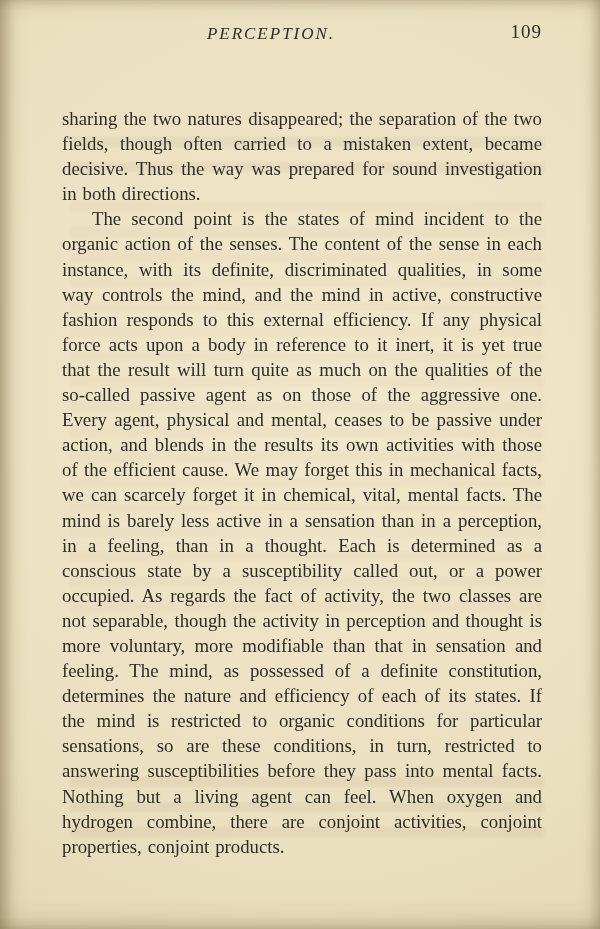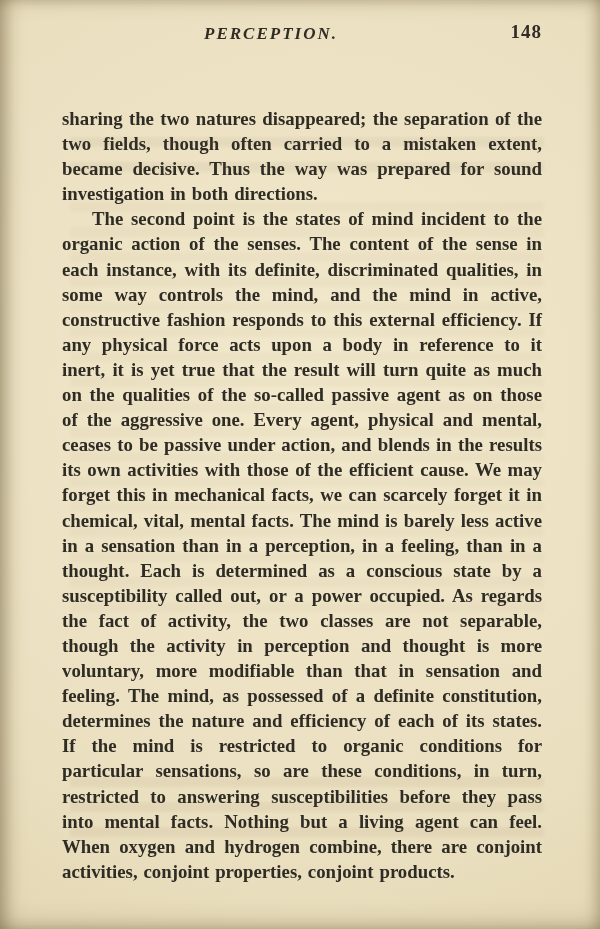--- a/index.html
+++ b/index.html
@@ -19,21 +19,20 @@
       radial-gradient(ellipse 140% 90% at 52% 42%,
         rgba(243, 233, 205, 0.9) 0%,
         rgba(234, 223, 191, 0.95) 55%,
         rgba(219, 205, 166, 1) 100%),
       #e9dec0;
     box-shadow:
       inset 14px 0 20px -10px rgba(95, 80, 45, 0.55),
       inset -10px 0 16px -8px rgba(95, 80, 45, 0.40),
       inset 0 10px 22px -14px rgba(95, 80, 45, 0.35),
       inset 0 -16px 26px -16px rgba(95, 80, 45, 0.35);
-    font-weight: bold;
   }
   
   .ghost {
     position: absolute;
     left: 70px;
     right: 56px;
     pointer-events: none;
     opacity: 0.06;
     filter: blur(1.5px);
     background: repeating-linear-gradient(
@@ -94,21 +93,21 @@
 <body>
 
 <div class="page">
 
   <div class="ghost g1"></div>
   <div class="ghost g2"></div>
   <div class="ghost g3"></div>
 
   <div class="page-header">
     <div class="running-head">PERCEPTION.</div>
-    <div class="page-number">148</div>
+    <div class="page-number">109</div>
   </div>
 
   <div class="page-body">
     <p class="continuation">sharing the two natures disappeared; the separation of the two fields, though often carried to a mistaken extent, became decisive.  Thus the way was prepared for sound investigation in both directions.</p>
     <p>The second point is the states of mind incident to the organic action of the senses.  The content of the sense in each instance, with its definite, discriminated qualities, in some way controls the mind, and the mind in active, constructive fashion responds to this external efficiency.  If any physical force acts upon a body in reference to it inert, it is yet true that the result will turn quite as much on the qualities of the so-called passive agent as on those of the aggressive one.  Every agent, physical and mental, ceases to be passive under action, and blends in the results its own activities with those of the efficient cause.  We may forget this in mechanical facts, we can scarcely forget it in chemical, vital, mental facts.  The mind is barely less active in a sensation than in a perception, in a feeling, than in a thought.  Each is determined as a conscious state by a susceptibility called out, or a power occupied.  As regards the fact of activity, the two classes are not separable, though the activity in perception and thought is more voluntary, more modifiable than that in sensation and feeling.  The mind, as possessed of a definite constitution, determines the nature and efficiency of each of its states.  If the mind is restricted to organic conditions for particular sensations, so are these conditions, in turn, restricted to answering susceptibilities before they pass into mental facts.  Nothing but a living agent can feel.  When oxygen and hydrogen combine, there are conjoint activities, conjoint properties, conjoint products.</p>
   </div>
 
 </div>
 
 </body></html>

